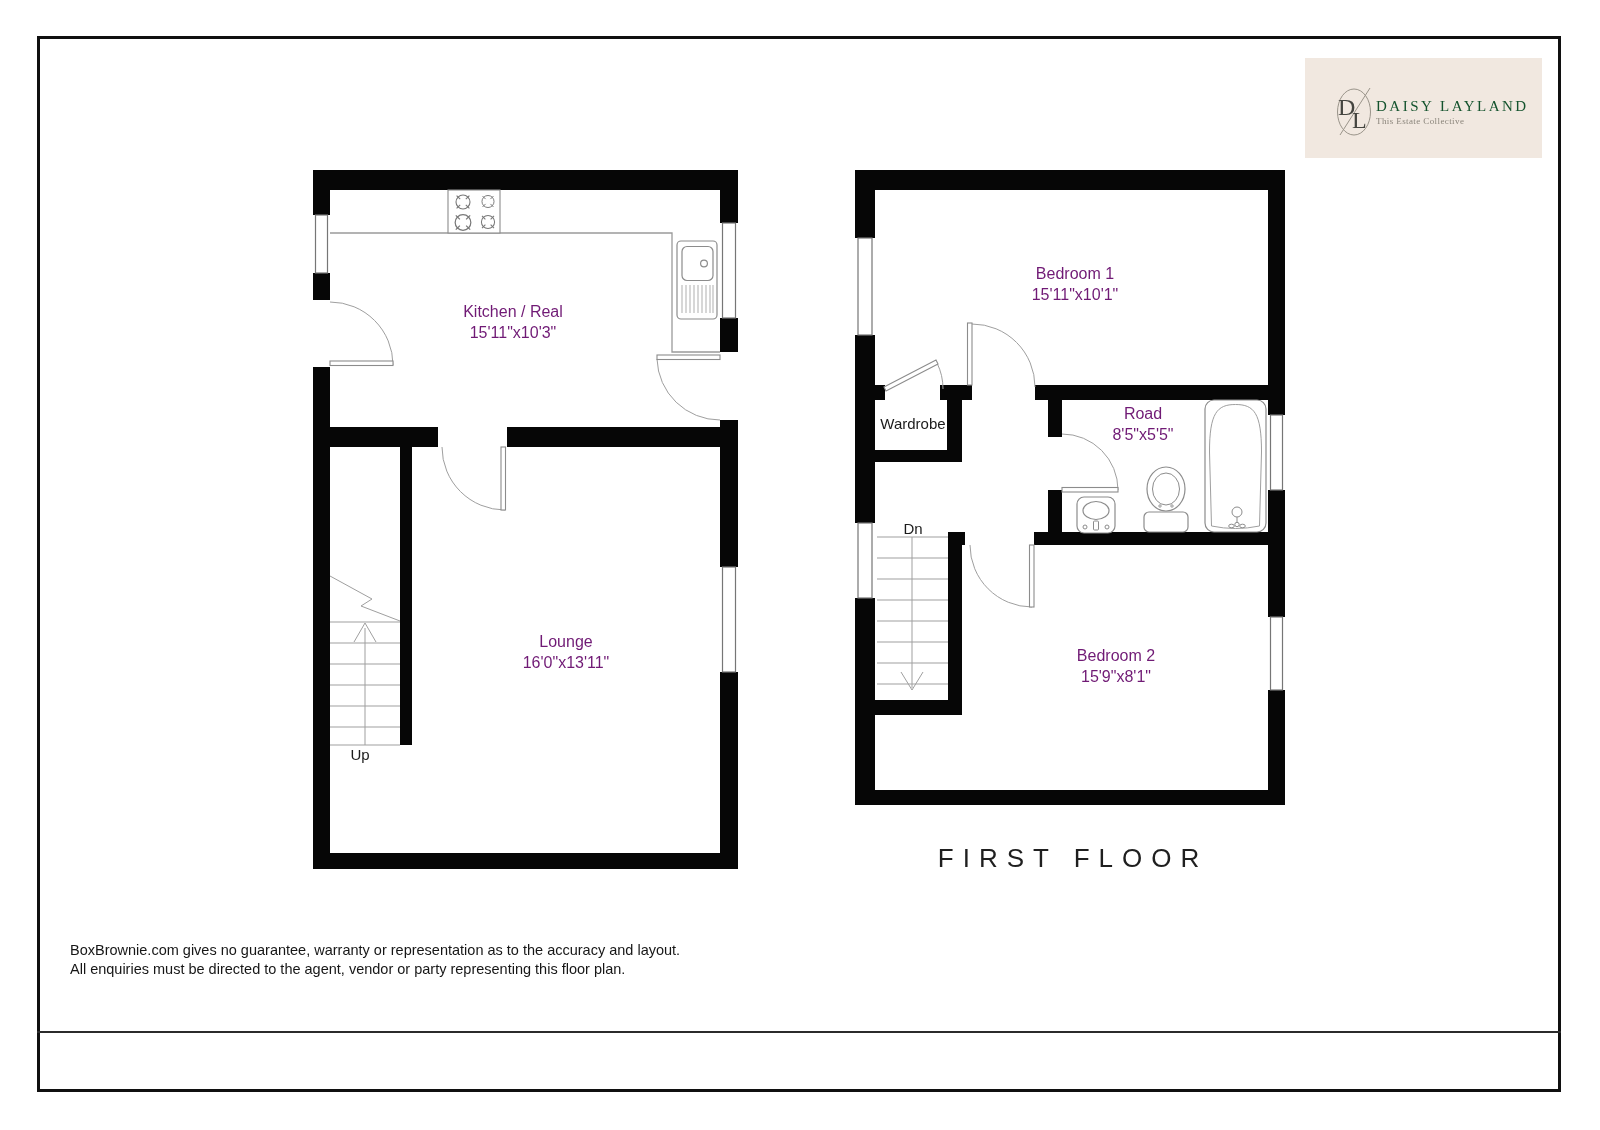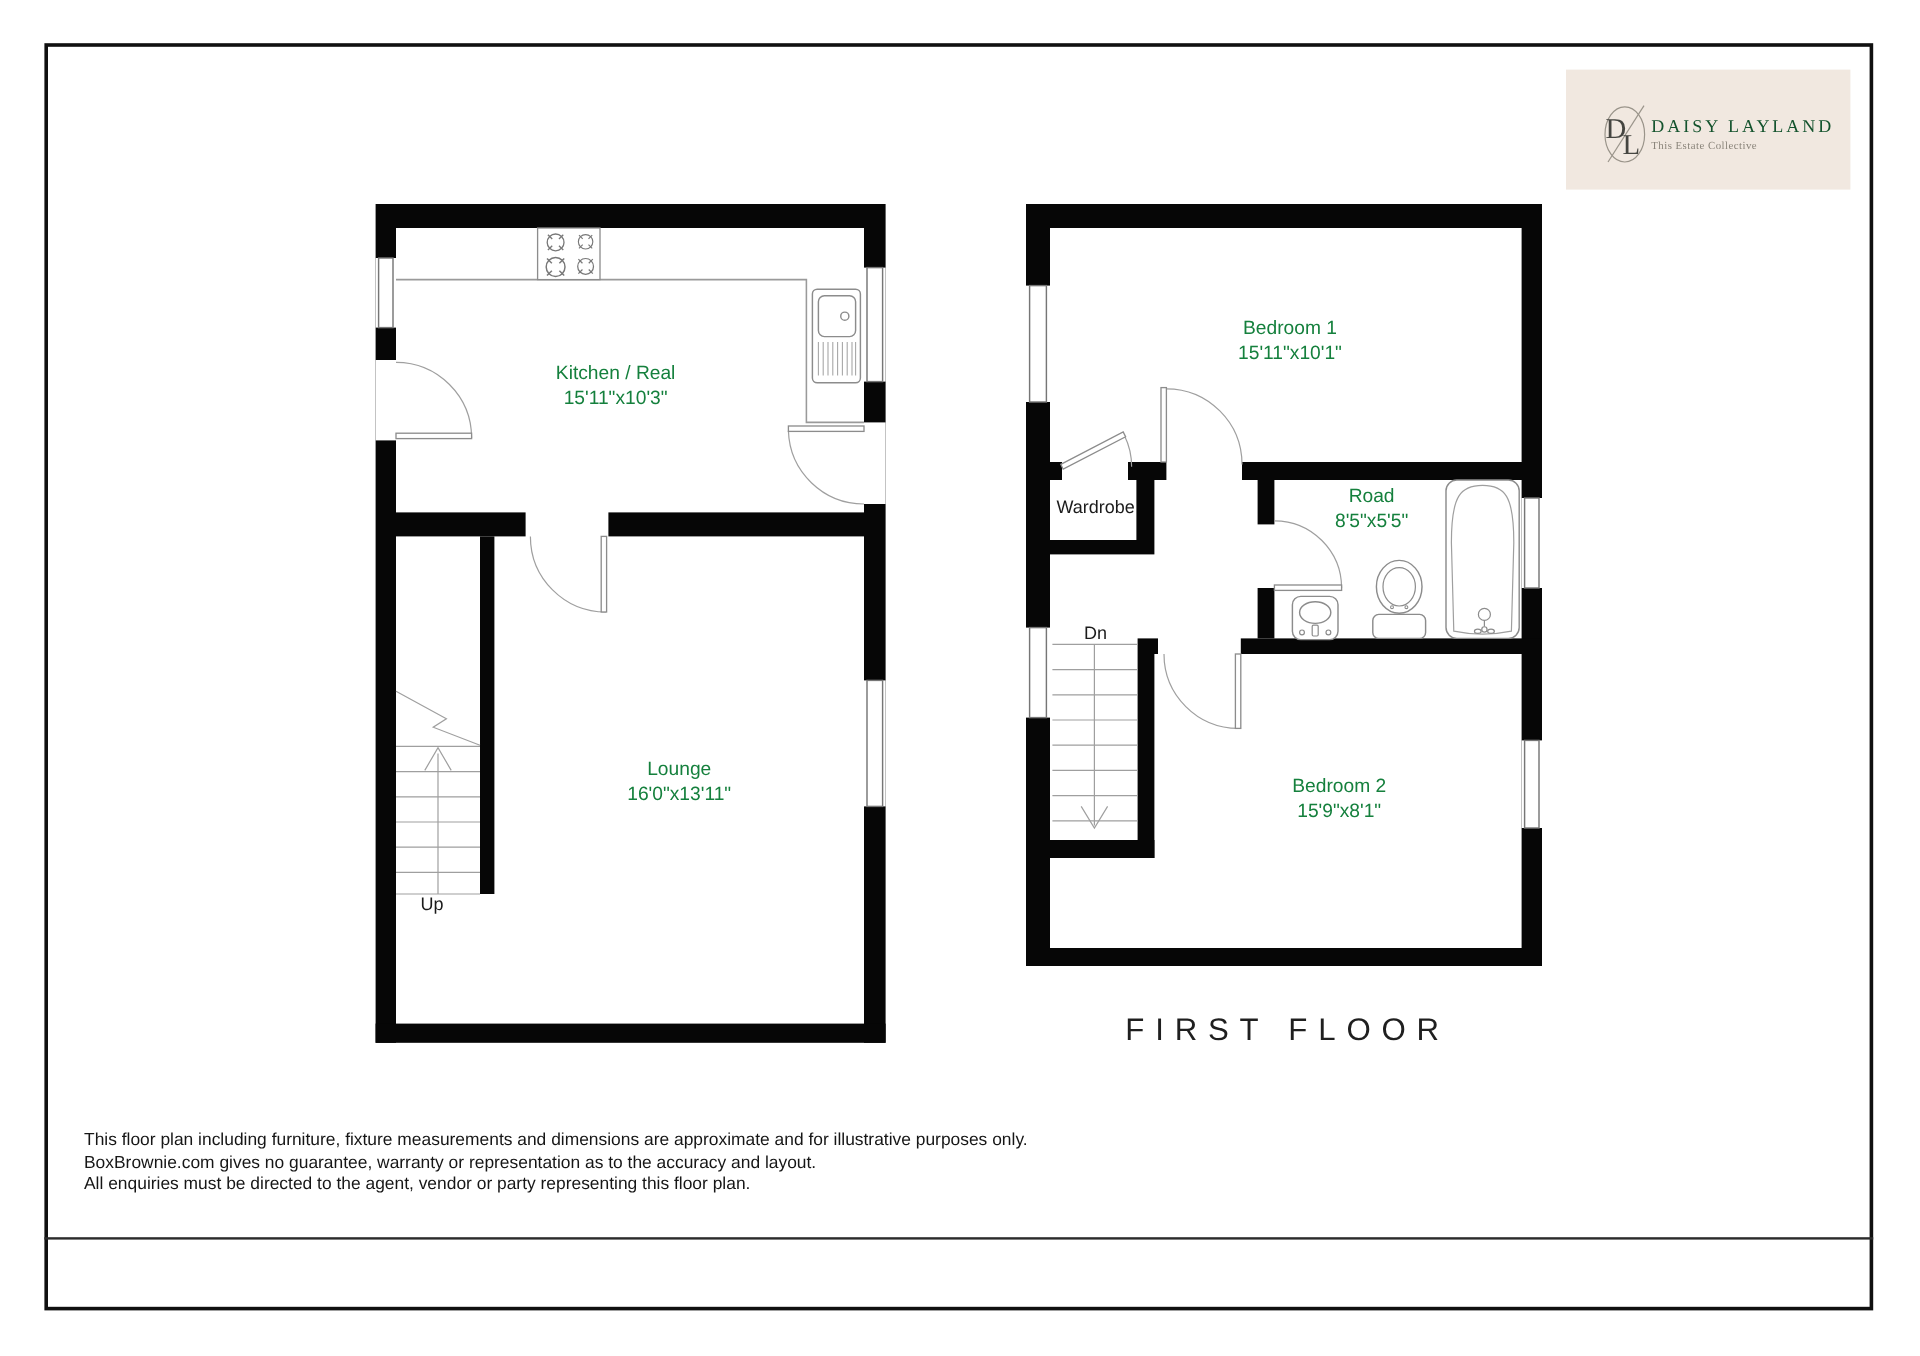--- a/index.html
+++ b/index.html
@@ -2,21 +2,21 @@
 <html><head>
 <meta charset="utf-8">
 <style>
   html,body{margin:0;padding:0;background:#ffffff;}
   .canvas{position:relative;width:1600px;height:1130px;background:#ffffff;overflow:hidden;
           font-family:"Liberation Sans",sans-serif;color:#1c1c1c;}
   .page-border{position:absolute;left:37px;top:36px;width:1524px;height:1056px;
                border:3px solid #101010;box-sizing:border-box;}
   .plan-svg{position:absolute;left:0;top:0;}
   .label{position:absolute;transform:translate(-50%,-50%);text-align:center;white-space:nowrap;}
-  .room{font-size:16px;line-height:21px;color:#15803d;}
+  .room{font-size:16px;line-height:21px;color:#701a75;}
   .tiny{font-size:15px;color:#1b1b1b;}
   .floor-title{font-size:26px;letter-spacing:9px;color:#1f1f1f;}
   .disclaimer{position:absolute;left:70px;top:941px;font-size:14.5px;line-height:18.5px;color:#161616;}
   .divider{position:absolute;left:37px;top:1031px;width:1524px;height:2px;background:#2b2b2b;}
   .address{position:absolute;left:67px;top:1042px;font-size:37px;color:#000;}
   .logo{position:absolute;left:1305px;top:58px;width:237px;height:100px;background:#f1e8e0;}
   .logo-name{position:absolute;left:71px;top:41px;font-family:"Liberation Serif",serif;
              font-size:15px;letter-spacing:2.5px;color:#14532d;line-height:1;}
   .logo-tagline{position:absolute;left:71px;top:59px;font-family:"Liberation Serif",serif;
                 font-size:9px;letter-spacing:0.4px;color:#8a847a;line-height:1;}
@@ -220,19 +220,18 @@
       <ellipse cx="49" cy="54" rx="16.5" ry="23" fill="none" stroke="#9a948a" stroke-width="1"></ellipse>
       <line x1="65" y1="30" x2="35" y2="77" stroke="#9a948a" stroke-width="1"></line>
       <text x="33" y="57" font-family="Liberation Serif, serif" font-size="24" fill="#454540">D</text>
       <text x="47" y="70" font-family="Liberation Serif, serif" font-size="24" fill="#454540">L</text>
     </svg>
     <div class="logo-name">DAISY LAYLAND</div>
     <div class="logo-tagline">This Estate Collective</div>
   </div>
 
   <div class="disclaimer">
-    <div>This floor plan including furniture, fixture measurements and dimensions are approximate and for illustrative purposes only.</div>
     <div>BoxBrownie.com gives no guarantee, warranty or representation as to the accuracy and layout.</div>
     <div>All enquiries must be directed to the agent, vendor or party representing this floor plan.</div>
   </div>
   <div class="divider"></div>
 
 </div>
 
 </body></html>

